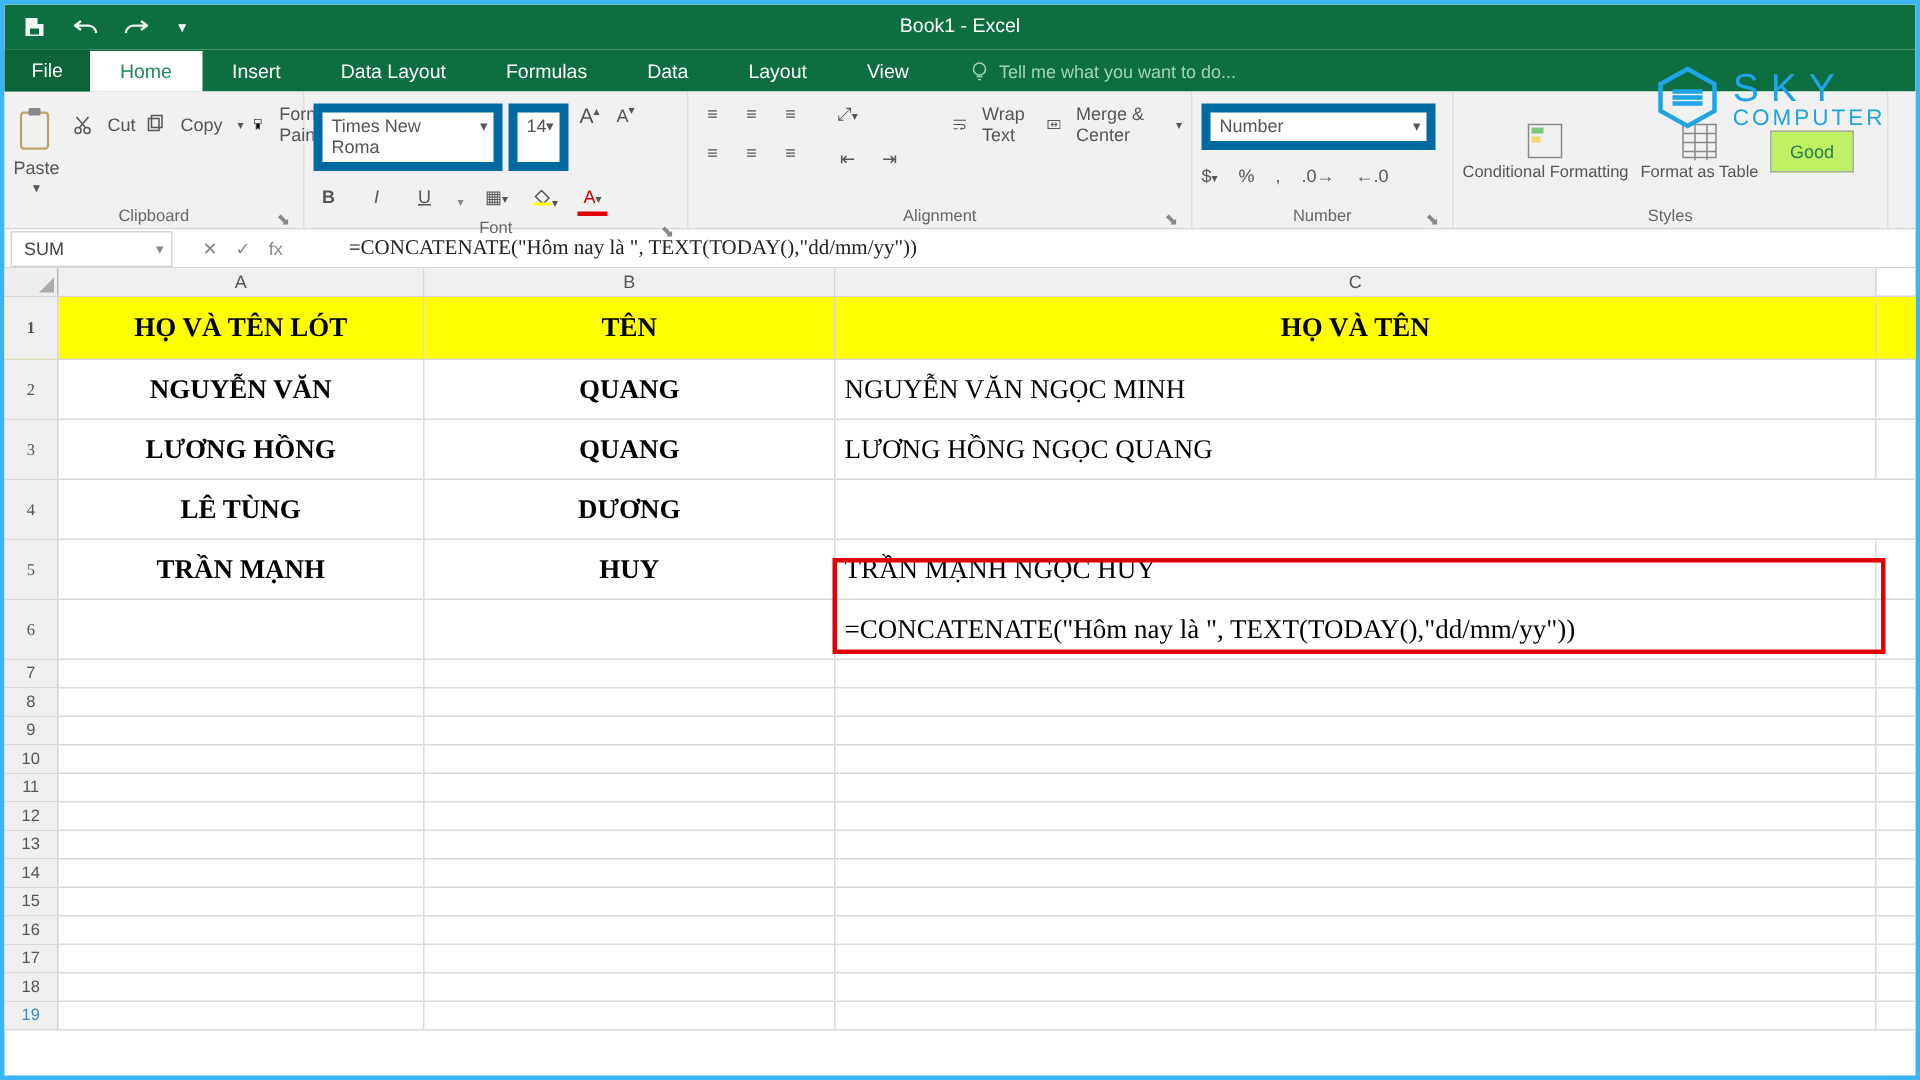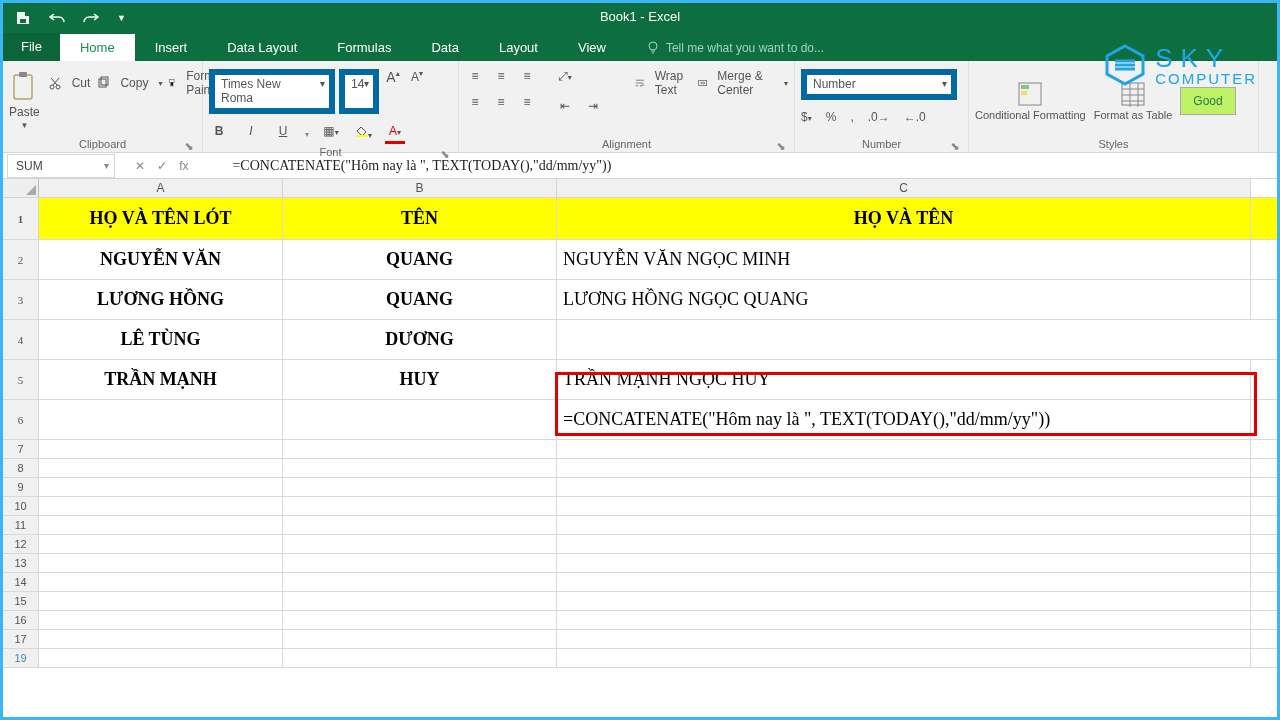--- a/index.html
+++ b/index.html
@@ -345,20 +345,26 @@
       <div class="cell col-b"></div>
       <div class="cell col-c"></div>
     </div>
   <div class="row-line srow">
       <div class="row-head">17</div>
       <div class="cell col-a"></div>
       <div class="cell col-b"></div>
       <div class="cell col-c"></div>
     </div>
   <div class="row-line srow">
+      <div class="row-head">18</div>
+      <div class="cell col-a"></div>
+      <div class="cell col-b"></div>
+      <div class="cell col-c"></div>
+    </div>
+  <div class="row-line srow">
       <div class="row-head lastvis">19</div>
       <div class="cell col-a"></div>
       <div class="cell col-b"></div>
       <div class="cell col-c"></div>
     </div>
   <div class="red-box"></div>
 </div>
 
 <div class="watermark">
   <svg width="44" height="44" viewBox="0 0 44 44">

